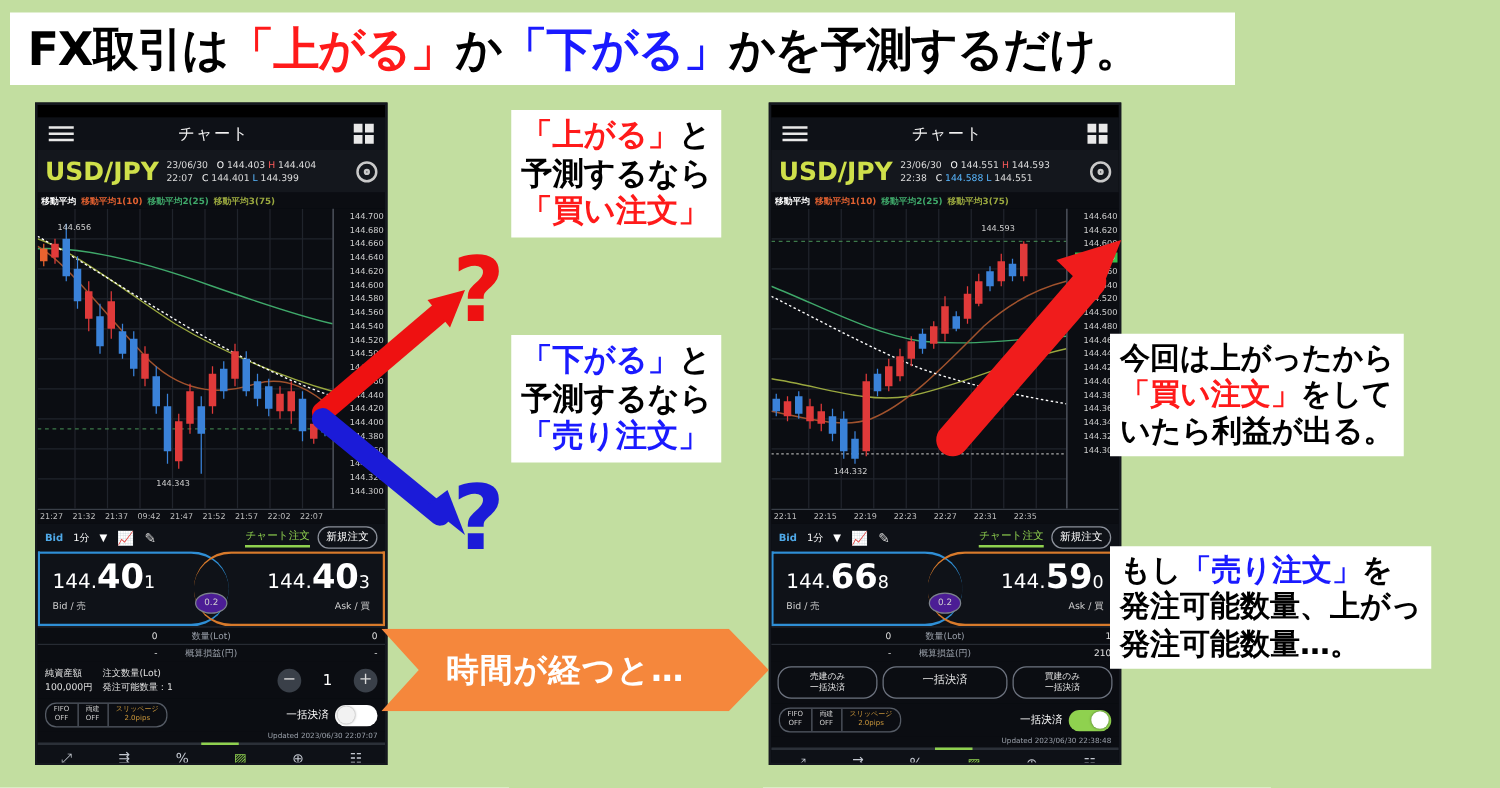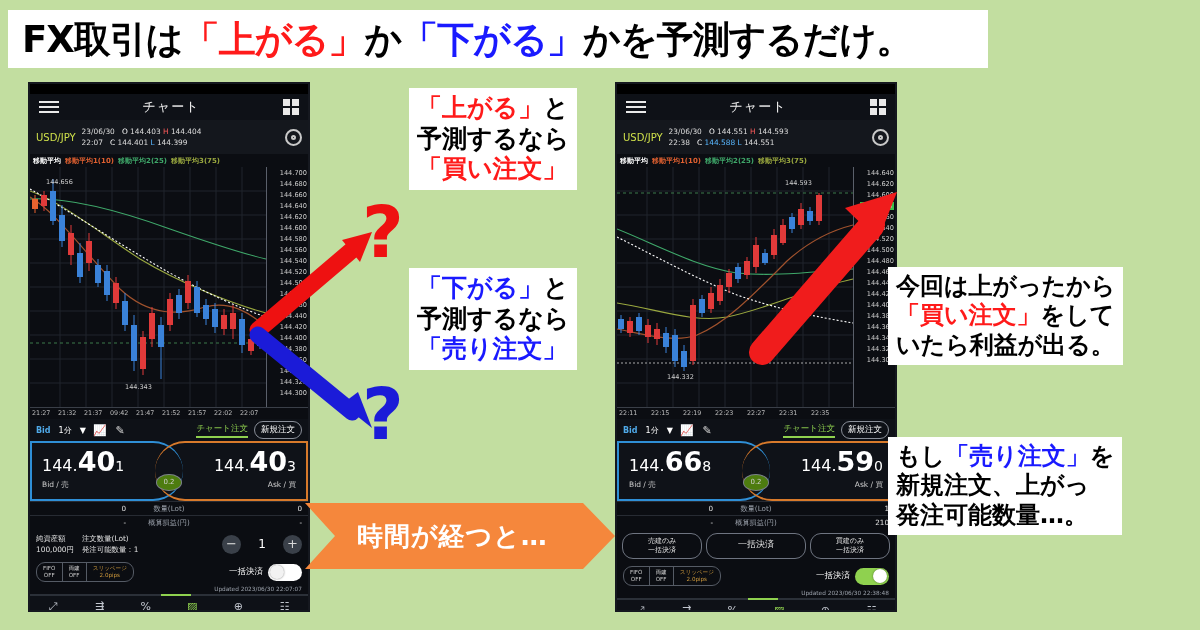--- a/index.html
+++ b/index.html
@@ -47,21 +47,21 @@
   .hamburger i { display: block; height: 2px; background: #e8e8e8; margin: 3px 0; }
   .ph-nav-title { color: #f2f2f2; font-size: 13px; letter-spacing: 1px; }
   .grid-icon { display: grid; grid-template-columns: 7px 7px; grid-gap: 2px; }
   .grid-icon b { display: block; width: 7px; height: 7px; background: #e8e8e8; }
 
   
   .ph-sym {
     height: 34px; background: #14171d; display: flex; align-items: center;
     padding: 0 6px; gap: 6px;
   }
-  .sym-name { color: #cfe04a; font-size: 10px; font-weight: normal; }
+  .sym-name { color: #cfe04a; font-size: 20px; font-weight: bold; }
   .sym-ohlc { flex: 1; font-size: 7.4px; line-height: 11px; color: #dcdcdc; }
   .sym-ohlc .lbl-o { color: #ffffff; }
   .sym-ohlc .lbl-h { color: #ff5b5b; }
   .sym-ohlc .lbl-c { color: #ffffff; }
   .sym-ohlc .lbl-l { color: #58b7ff; }
   .sym-ohlc .cval-blue { color: #58b7ff; }
   .gear {
     width: 17px; height: 17px; border: 2px solid #c9c9c9; border-radius: 50%;
     position: relative;
   }
@@ -129,21 +129,21 @@
   }
   .ba-price { color: #ffffff; font-size: 16px; line-height: 26px; white-space: nowrap; }
   .ba-price .big { font-size: 27px; font-weight: bold; }
   .ba-price .sm { font-size: 14px; }
   .ba-label { font-size: 7.5px; color: #cfcfcf; margin-top: 1px; }
   .ba-arrow { color: #2f8fd6; font-size: 10px; }
   .spread {
     position: absolute; left: 50%; top: 33px; transform: translateX(-50%);
     width: 26px; height: 17px; border: 1px solid #7c828c; border-radius: 50%;
     color: #cfcfcf; font-size: 7px; text-align: center; line-height: 15px;
-    background: #4d7c0f; z-index: 3;
+    background: #4c1d95; z-index: 3;
   }
 
   
   .pos-row {
     height: 14px; background: #0b0d12; border-top: 1px solid #272b33;
     display: flex; align-items: center; font-size: 7.2px; color: #e0e0e0;
   }
   .pos-row .c1 { flex: 1; text-align: right; padding-right: 6px; }
   .pos-row .c2 { width: 74px; text-align: center; color: #9aa0aa; }
   .pos-row .c3 { flex: 1; text-align: right; padding-right: 6px; }
@@ -949,21 +949,21 @@
     <div>
       <span class="t-red">「買い注文」</span><span class="t-black">をして</span>
     </div>
     <div class="t-black">いたら利益が出る。</div>
   </div>
 
   <div class="callout" id="callout-loss">
     <div>
       <span class="t-black">もし</span><span class="t-blue">「売り注文」</span><span class="t-black">を</span>
     </div>
-    <div class="t-black">新規注文、上がっ</div>
+    <div class="t-black">発注可能数量、上がっ</div>
     <div class="t-black">発注可能数量…。</div>
   </div>
 
   <div id="time-ribbon">
     <svg width="310" height="66">
       <polygon points="0,0 278,0 310,33 278,66 0,66 30,33" fill="#f5873c"></polygon>
     </svg>
     <div class="ribbon-text">時間が経つと…</div>
   </div>
 

